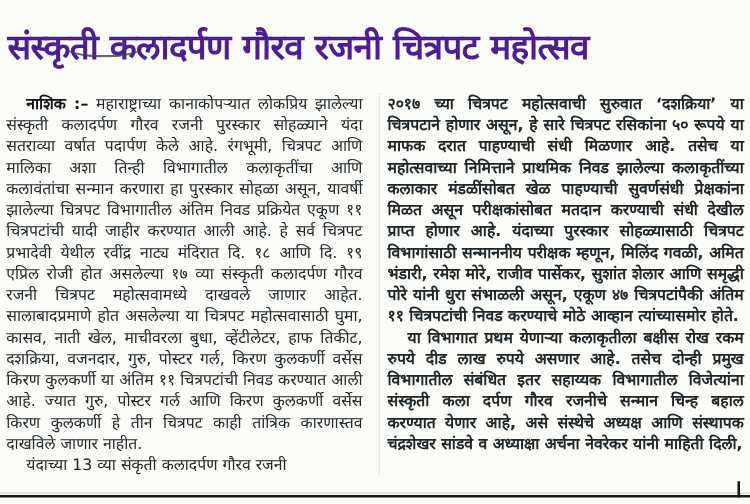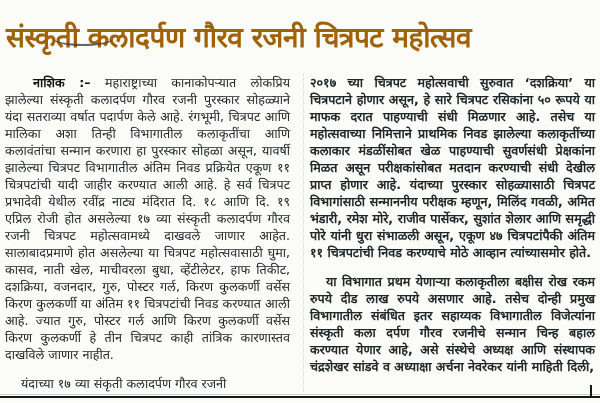--- a/index.html
+++ b/index.html
@@ -14,21 +14,21 @@
   .page{
     width:600px;height:403px;
     position:relative;
     box-sizing:border-box;
     padding:2px 4px 0 4px;
   }
   .headline{
     font-size:28px;
     line-height:34px;
     font-weight:bold;
-    color:#a16207;
+    color:#4c1d95;
     white-space:nowrap;
     letter-spacing:-0.5px;
     padding-left:2px;
     transform-origin:left top;
   }
   
   .arc-artifact{
     position:absolute;
     left:52px;top:30px;
     width:62px;height:14px;
@@ -51,25 +51,24 @@
   }
   .col.right{
     border-left:1px dotted #d7d7d2;
     padding-left:6px;
     font-weight:bold;
   }
   .col p{
     margin:0;
     text-indent:16px;
   }
-  .col p + p{margin-top:12px;}
+  .col p + p{margin-top:0;}
   .dateline{
     font-weight:bold;
     color:#101415;
-    margin-left:12px;
   }
   .bottom-rule{
     position:absolute;
     left:0;bottom:5px;
     width:600px;height:2px;
     background:#13181a;
   }
   .bottom-rule-shadow{
     position:absolute;
     left:0;bottom:8px;
@@ -89,21 +88,21 @@
 <div class="page">
 
   <h1 class="headline">संस्कृती कलादर्पण गौरव रजनी चित्रपट महोत्सव</h1>
 
   <div class="arc-artifact"></div>
 
   <div class="columns">
 
     <div class="col left">
       <p><span class="dateline">नाशिक :–</span><span> महाराष्ट्राच्या कानाकोपऱ्यात लोकप्रिय झालेल्या संस्कृती कलादर्पण गौरव रजनी पुरस्कार सोहळ्याने यंदा सतराव्या वर्षात पदार्पण केले आहे. रंगभूमी, चित्रपट आणि मालिका अशा तिन्ही विभागातील कलाकृतींचा आणि कलावंतांचा सन्मान करणारा हा पुरस्कार सोहळा असून, यावर्षी झालेल्या चित्रपट विभागातील अंतिम निवड प्रक्रियेत एकूण ११ चित्रपटांची यादी जाहीर करण्यात आली आहे. हे सर्व चित्रपट प्रभादेवी येथील रवींद्र नाट्य मंदिरात दि. १८ आणि दि. १९ एप्रिल रोजी होत असलेल्या १७ व्या संस्कृती कलादर्पण गौरव रजनी चित्रपट महोत्सवामध्ये दाखवले जाणार आहेत. सालाबादप्रमाणे होत असलेल्या या चित्रपट महोत्सवासाठी घुमा, कासव, नाती खेल, माचीवरला बुधा, व्हेंटीलेटर, हाफ तिकीट, दशक्रिया, वजनदार, गुरु, पोस्टर गर्ल, किरण कुलकर्णी वर्सेस किरण कुलकर्णी या अंतिम ११ चित्रपटांची निवड करण्यात आली आहे. ज्यात गुरु, पोस्टर गर्ल आणि किरण कुलकर्णी वर्सेस किरण कुलकर्णी हे तीन चित्रपट काही तांत्रिक कारणास्तव दाखविले जाणार नाहीत.</span></p>
-      <p>यंदाच्या १७ व्या संकृती कलादर्पण गौरव रजनी</p>
+      <p>यंदाच्या 13 व्या संकृती कलादर्पण गौरव रजनी</p>
     </div>
 
     <div class="col right">
       <p style="text-indent:0">२०१७ च्या चित्रपट महोत्सवाची सुरुवात ‘दशक्रिया’ या चित्रपटाने होणार असून, हे सारे चित्रपट रसिकांना ५० रूपये या माफक दरात पाहण्याची संधी मिळणार आहे. तसेच या महोत्सवाच्या निमित्ताने प्राथमिक निवड झालेल्या कलाकृतींच्या कलाकार मंडळींसोबत खेळ पाहण्याची सुवर्णसंधी प्रेक्षकांना मिळत असून परीक्षकांसोबत मतदान करण्याची संधी देखील प्राप्त होणार आहे. यंदाच्या पुरस्कार सोहळ्यासाठी चित्रपट विभागांसाठी सन्माननीय परीक्षक म्हणून, मिलिंद गवळी, अमित भंडारी, रमेश मोरे, राजीव पार्सेकर, सुशांत शेलार आणि समृद्धी पोरे यांनी धुरा संभाळली असून, एकूण ४७ चित्रपटांपैकी अंतिम ११ चित्रपटांची निवड करण्याचे मोठे आव्हान त्यांच्यासमोर होते.</p>
       <p>या विभागात प्रथम येणाऱ्या कलाकृतीला बक्षीस रोख रकम रुपये दीड लाख रुपये असणार आहे. तसेच दोन्ही प्रमुख विभागातील संबंधित इतर सहाय्यक विभागातील विजेत्यांना संस्कृती कला दर्पण गौरव रजनीचे सन्मान चिन्ह बहाल करण्यात येणार आहे, असे संस्थेचे अध्यक्ष आणि संस्थापक चंद्रशेखर सांडवे व अध्याक्षा अर्चना नेवरेकर यांनी माहिती दिली,</p>
     </div>
 
   </div>
 
   <div class="bottom-rule-shadow"></div>

